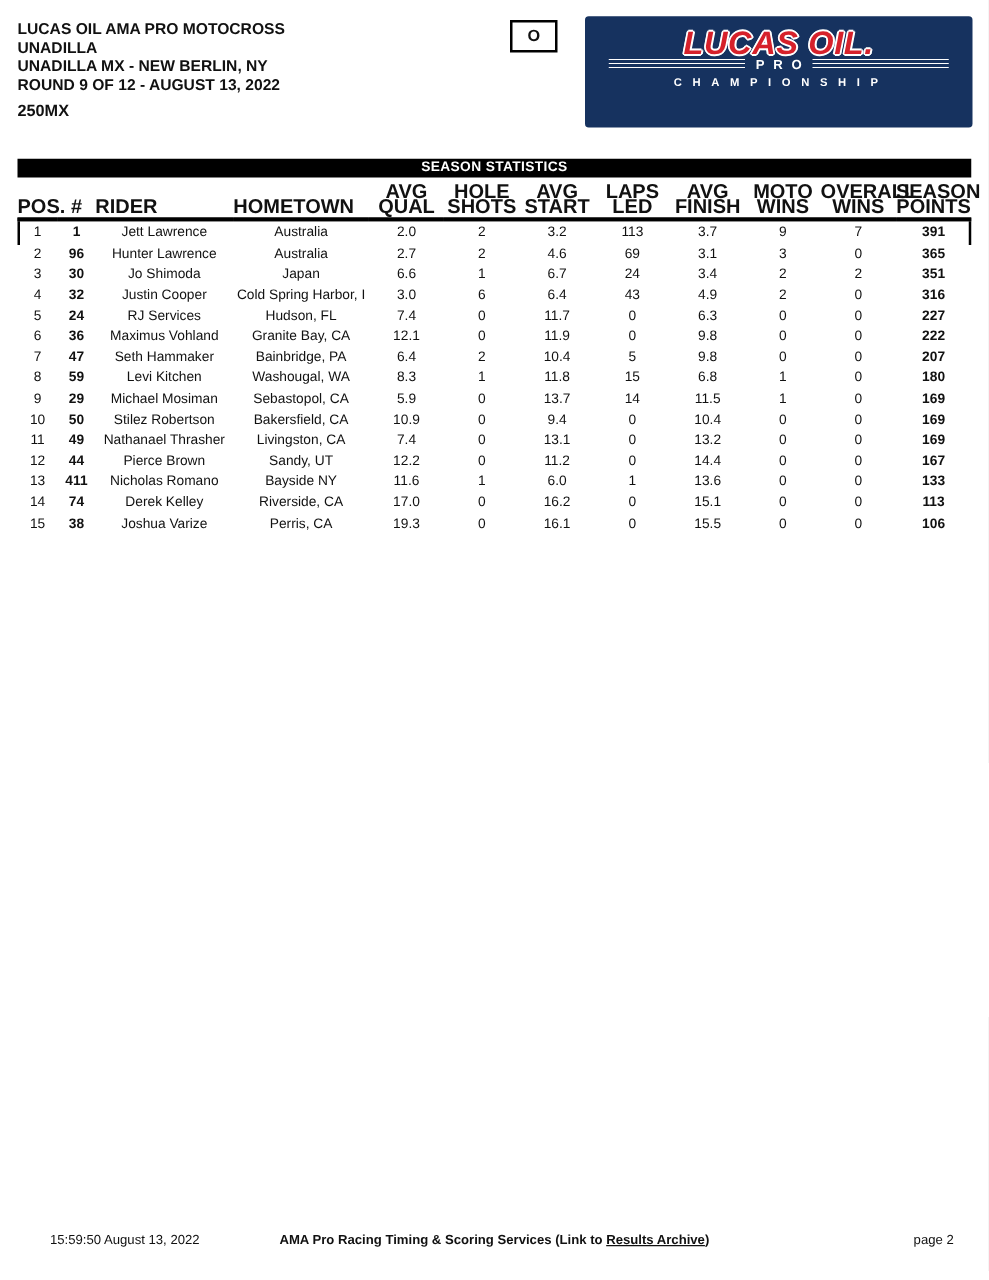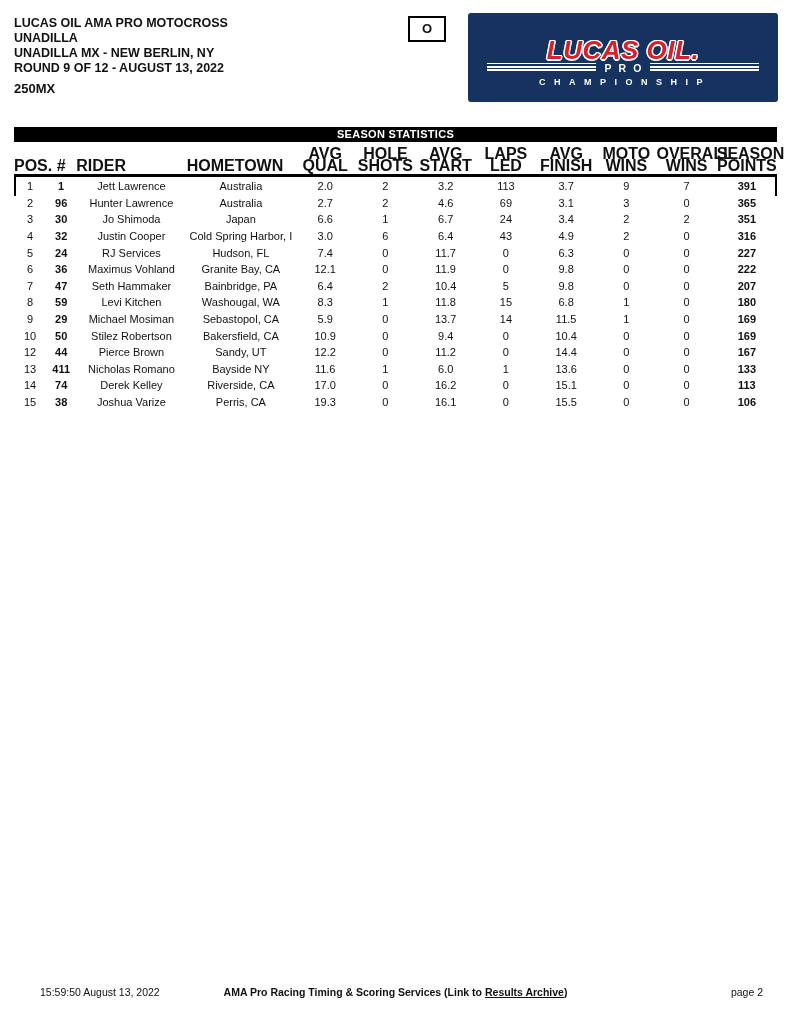--- a/index.html
+++ b/index.html
@@ -17,21 +17,21 @@
   .class-box {
     position:absolute; left:408px; top:16px; width:34px; height:22px;
     border:2px solid #000; text-align:center; line-height:22px;
     font-size:13px; font-weight:bold;
   }
 
   
   .logo {
     position:absolute; left:468px; top:13px; width:310px; height:89px;
     border-radius:3px; display:flex; flex-direction:column; align-items:center;
-    box-sizing:border-box; padding-top:24px;
+    box-sizing:border-box; padding-top:8px;
   }
   .logo-brand {
     font-size:26px; font-weight:bold; font-style:italic; line-height:26px;
     letter-spacing:0.5px; white-space:nowrap;
     text-shadow:-1.5px 0 #fff,1.5px 0 #fff,0 -1.5px #fff,0 1.5px #fff,
                 -1px -1px #fff,1px -1px #fff,-1px 1px #fff,1px 1px #fff;
   }
   .logo-pro-row { display:flex; width:88%; margin-top:0; }
   .pro-lines { flex:1; height:8px;
     background:repeating-linear-gradient(to bottom,#fff 0 1.4px,transparent 1.4px 3.2px); }
@@ -307,20 +307,34 @@
           <td>10.9</td>
           <td>0</td>
           <td>9.4</td>
           <td>0</td>
           <td>10.4</td>
           <td>0</td>
           <td>0</td>
           <td>169</td>
         </tr>
         <tr>
+          <td>11</td>
+          <td>49</td>
+          <td>Nathanael Thrasher</td>
+          <td>Livingston, CA</td>
+          <td>7.4</td>
+          <td>0</td>
+          <td>13.1</td>
+          <td>0</td>
+          <td>13.2</td>
+          <td>0</td>
+          <td>0</td>
+          <td>169</td>
+        </tr>
+        <tr>
           <td>12</td>
           <td>44</td>
           <td>Pierce Brown</td>
           <td>Sandy, UT</td>
           <td>12.2</td>
           <td>0</td>
           <td>11.2</td>
           <td>0</td>
           <td>14.4</td>
           <td>0</td>

